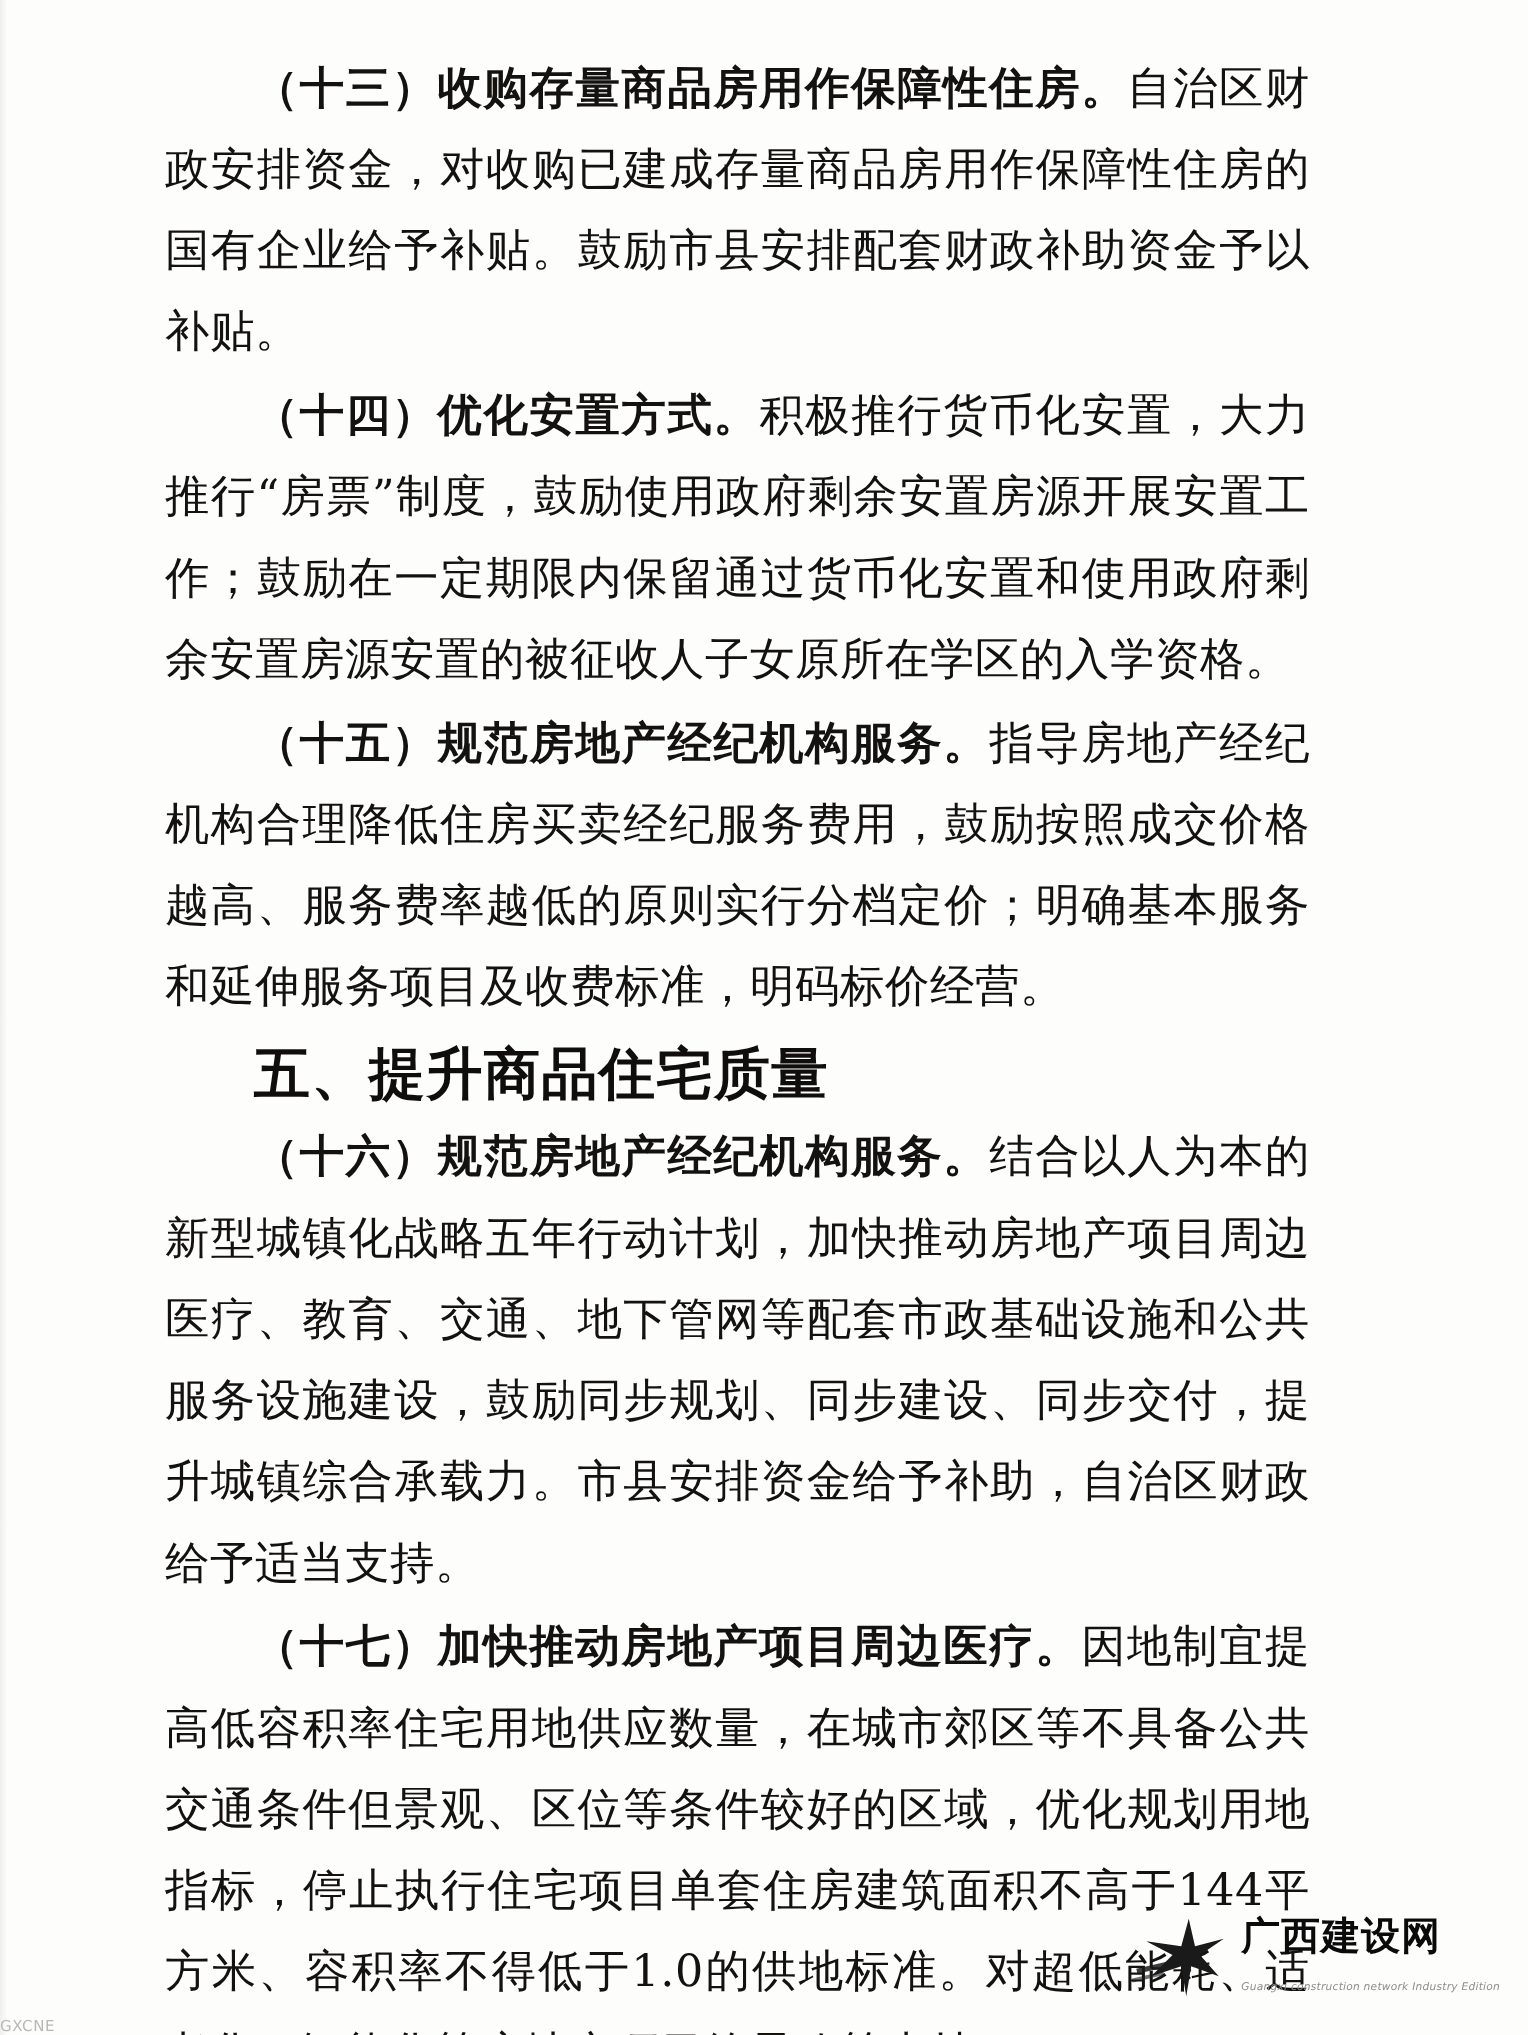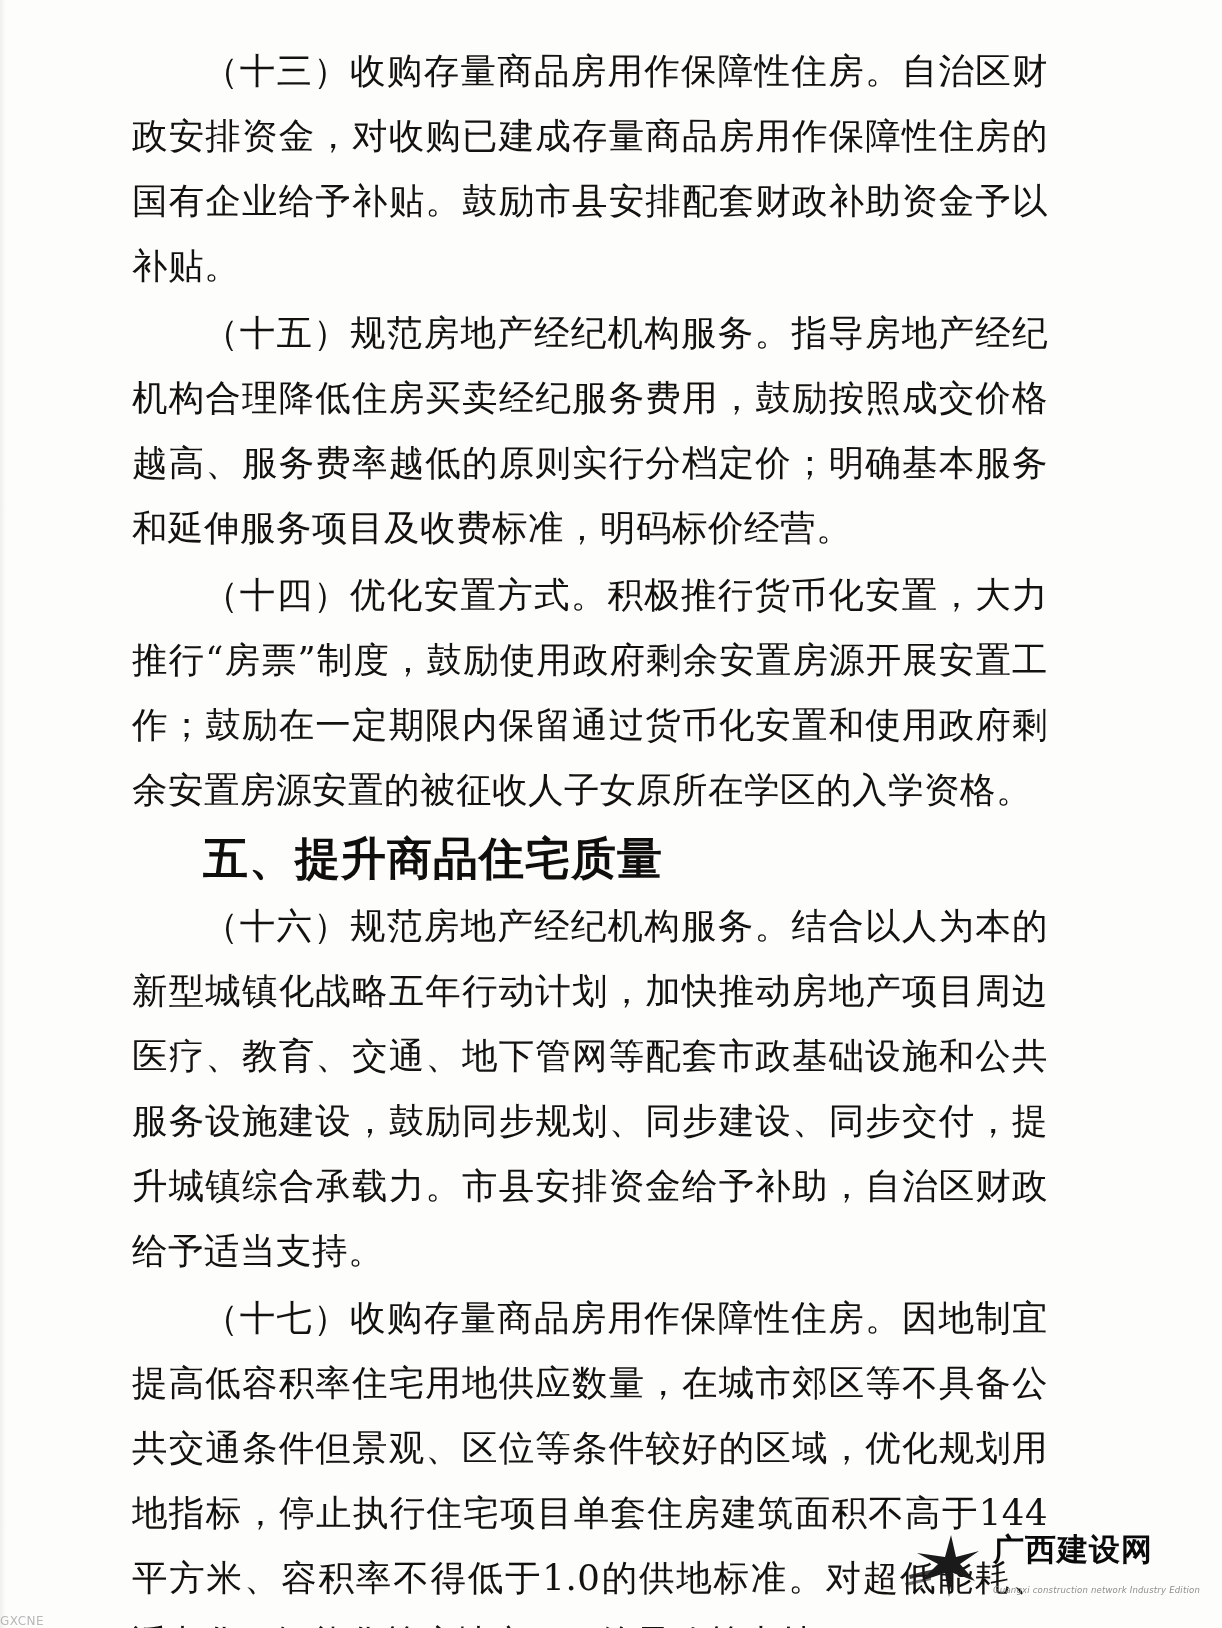--- a/index.html
+++ b/index.html
@@ -44,21 +44,21 @@
   h2.section {
     margin: 4px 0 2px 0;
     font-size: 45px;
     line-height: 65px;
     letter-spacing: 1px;
     font-weight: 700;
     text-indent: 71px;
     color: #100e0c;
   }
   .heading-run {
-    font-weight: 400;
+    font-weight: 700;
   }
   
   .footer-logo {
     position: absolute;
     right: 22px;
     bottom: 16px;
     width: 300px;
     height: 92px;
     display: flex;
     align-items: center;
@@ -117,29 +117,29 @@
 </head>
 <body>
 
 <div class="page">
   <div class="page-edge-left"></div>
 
   <div class="content">
 
     <p class="para indent"><span class="heading-run">（十三）收购存量商品房用作保障性住房。</span><span>自治区财政安排资金，对收购已建成存量商品房用作保障性住房的国有企业给予补贴。鼓励市县安排配套财政补助资金予以补贴。</span></p>
 
+    <p class="para indent"><span class="heading-run">（十四）优化安置方式。</span><span>积极推行货币化安置，大力推行“房票”制度，鼓励使用政府剩余安置房源开展安置工作；鼓励在一定期限内保留通过货币化安置和使用政府剩余安置房源安置的被征收人子女原所在学区的入学资格。</span></p>
+
     <p class="para indent"><span class="heading-run">（十五）规范房地产经纪机构服务。</span><span>指导房地产经纪机构合理降低住房买卖经纪服务费用，鼓励按照成交价格越高、服务费率越低的原则实行分档定价；明确基本服务和延伸服务项目及收费标准，明码标价经营。</span></p>
-
-    <p class="para indent"><span class="heading-run">（十四）优化安置方式。</span><span>积极推行货币化安置，大力推行“房票”制度，鼓励使用政府剩余安置房源开展安置工作；鼓励在一定期限内保留通过货币化安置和使用政府剩余安置房源安置的被征收人子女原所在学区的入学资格。</span></p>
 
     <h2 class="section">五、提升商品住宅质量</h2>
 
     <p class="para indent"><span class="heading-run">（十六）规范房地产经纪机构服务。</span><span>结合以人为本的新型城镇化战略五年行动计划，加快推动房地产项目周边医疗、教育、交通、地下管网等配套市政基础设施和公共服务设施建设，鼓励同步规划、同步建设、同步交付，提升城镇综合承载力。市县安排资金给予补助，自治区财政给予适当支持。</span></p>
 
-    <p class="para indent"><span class="heading-run">（十七）收购存量商品房用作保障性住房。</span><span>因地制宜提高低容积率住宅用地供应数量，在城市郊区等不具备公共交通条件但景观、区位等条件较好的区域，优化规划用地指标，停止执行住宅项目单套住房建筑面积不高于144平方米、容积率不得低于1.0的供地标准。对超低能耗、适老化、智能化等房地产项目给予政策支持。</span></p>
+    <p class="para indent"><span class="heading-run">（十七）加快推动房地产项目周边医疗。</span><span>因地制宜提高低容积率住宅用地供应数量，在城市郊区等不具备公共交通条件但景观、区位等条件较好的区域，优化规划用地指标，停止执行住宅项目单套住房建筑面积不高于144平方米、容积率不得低于1.0的供地标准。对超低能耗、适老化、智能化等房地产项目给予政策支持。</span></p>
 
   </div>
 
   <div class="footer-logo">
     <div class="star-mark">
       <svg width="86" height="70" viewBox="0 0 86 70" xmlns="http://www.w3.org/2000/svg">
         <g fill="#1a1a1a">
           <polygon points="46,4 51,26 74,20 55,33 70,50 48,42 44,66 40,42 16,50 33,33 12,22 40,26"></polygon>
           <polygon points="4,44 30,38 30,42 5,48" opacity="0.85"></polygon>
           <polygon points="0,52 26,46 26,49 1,55" opacity="0.6"></polygon>

